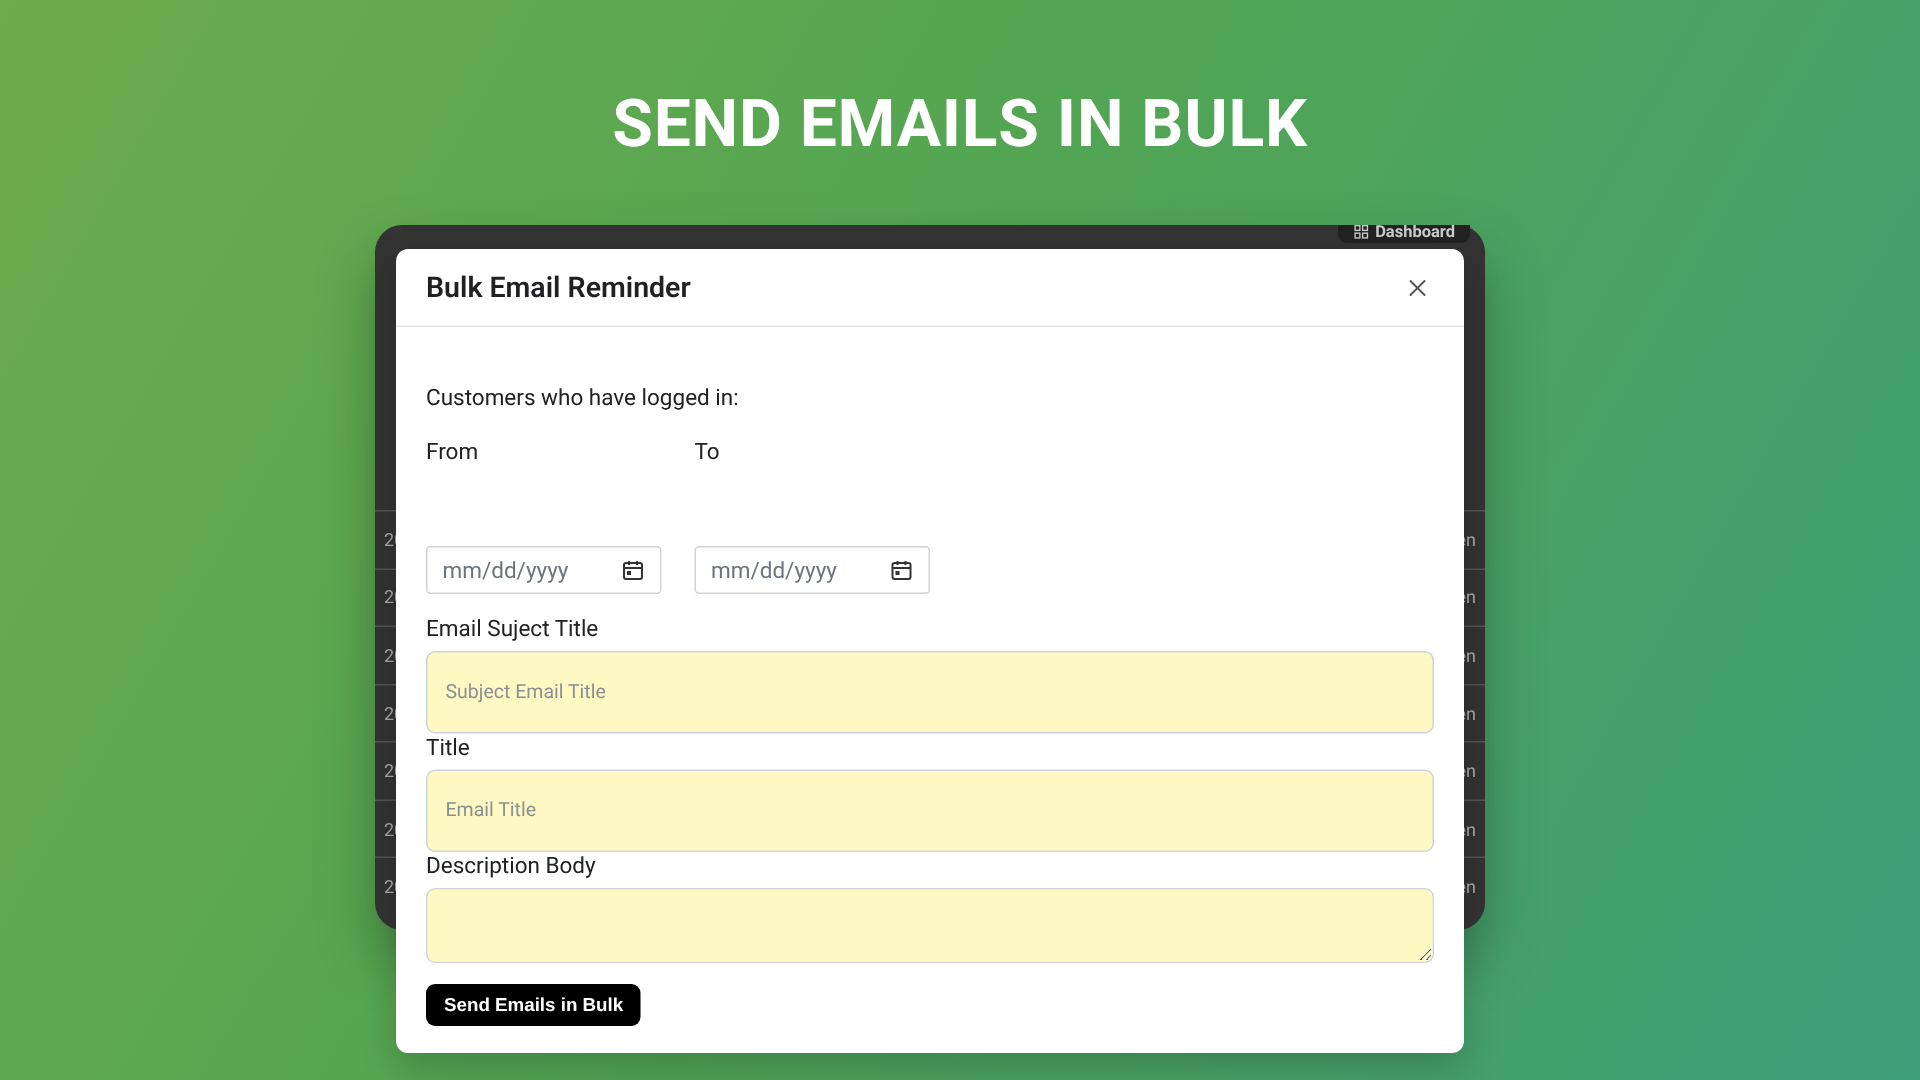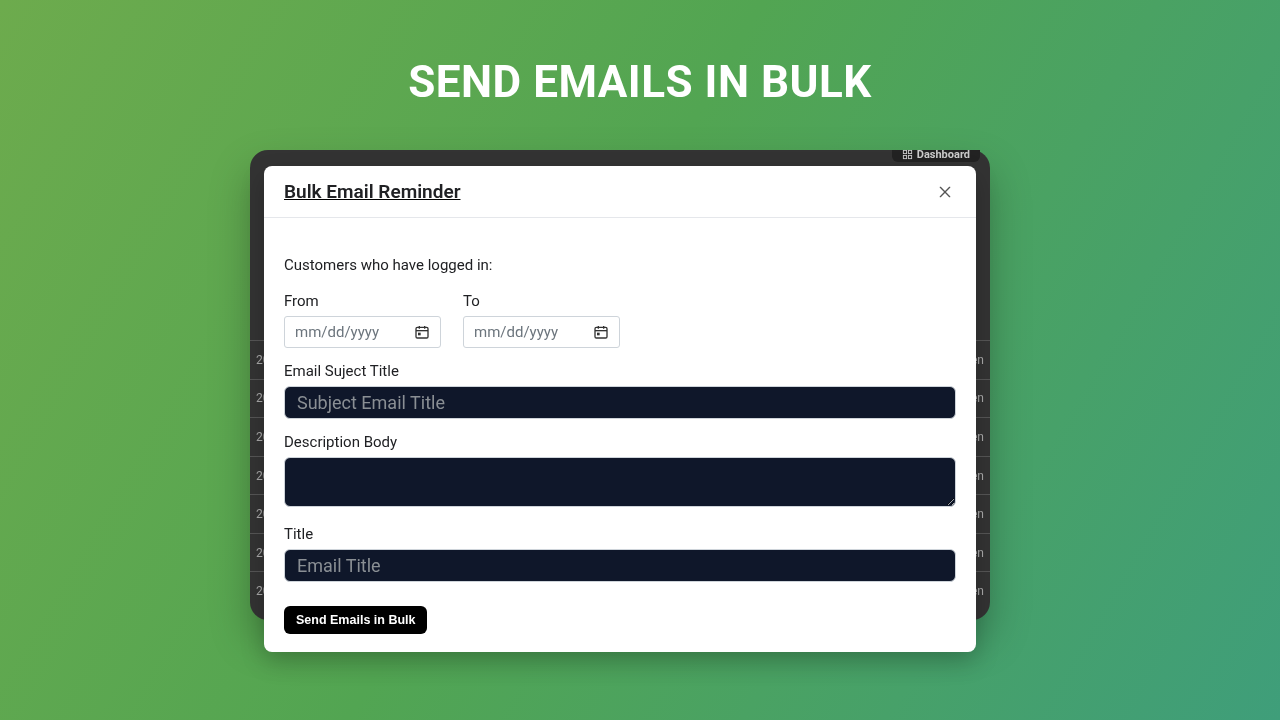--- a/index.html
+++ b/index.html
@@ -54,49 +54,48 @@
     top: 16px; left: 14px; right: 14px;
     background: #fff;
     border-radius: 8px;
     box-shadow: 0 10px 25px rgba(0,0,0,.2);
     overflow: hidden;
   }
   .modal-header {
     display: flex; justify-content: space-between; align-items: center;
     padding: 14px 20px;
     border-bottom: 1px solid #e5e7eb;
-    text-decoration: underline;
   }
   .modal-title { font-size: 19px; font-weight: 600; color:#202124; }
   .close {
     width: 22px; height: 22px; display:flex; align-items:center; justify-content:center;
     color:#555; cursor:pointer; font-size: 20px; line-height:1;
     background:none; border:none;
   }
   .modal-body { padding: 18px 20px 10px; color:#202124; }
   .helper { font-size: 15px; color:#202124; margin-bottom: 18px; margin-top: 20px; }
   .row { display:flex; gap: 22px; margin-bottom: 14px; }
-  .col { display:flex; flex-direction:column; }
+  .col { display:flex; flex-direction:column;gap:48px; }
   .label { font-size: 15px; color:#202124; margin-bottom: 6px; }
   .date-input {
     width: 157px;
     display:flex; align-items:center; justify-content:space-between;
     border:1px solid #ced4da; border-radius:3px;
     padding: 6px 10px; font-size:15px; color:#6c757d;
     background:#fff;
   }
   .date-input svg { flex-shrink:0; }
   .text-input, .textarea {
     width:100%;
     border:1px solid #ced4da; border-radius:6px;
-    padding: 5px 12px; font-size:18px; color:#6c757d;
-    background:#0f172a; font-family: inherit;
+    padding: 19px 12px; font-size:13px; color:#6c757d;
+    background:#fef9c3; font-family: inherit;
   }
   .textarea { height: 50px; resize: both; }
-  .field { margin-bottom: 14px; }
+  .field { }
   .modal-footer { padding: 0 20px 18px; }
   .send-btn {
     background:#000; color:#fff;
     border:none; border-radius:6px;
     font-size:12.5px; font-weight:600;
     padding: 7px 12px;
     cursor:pointer;
   }
   ::placeholder { color: #8a8f94; }
 </style>
@@ -188,27 +187,27 @@
           </div>
         </div>
       </div>
 
       <div class="field">
         <div class="label">Email Suject Title</div>
         <input class="text-input" placeholder="Subject Email Title" style="">
       </div>
 
       <div class="field">
+        <div class="label">Title</div>
+        <input class="text-input" placeholder="Email Title" style="">
+      </div>
+
+      <div class="field">
         <div class="label">Description Body</div>
         <textarea class="textarea" style=""></textarea>
-      </div>
-
-      <div class="field">
-        <div class="label">Title</div>
-        <input class="text-input" placeholder="Email Title" style="">
       </div>
     </div>
 
     <div class="modal-footer">
       <button class="send-btn">Send Emails in Bulk</button>
     </div>
   </div>
 </div>
 
 </body></html>

